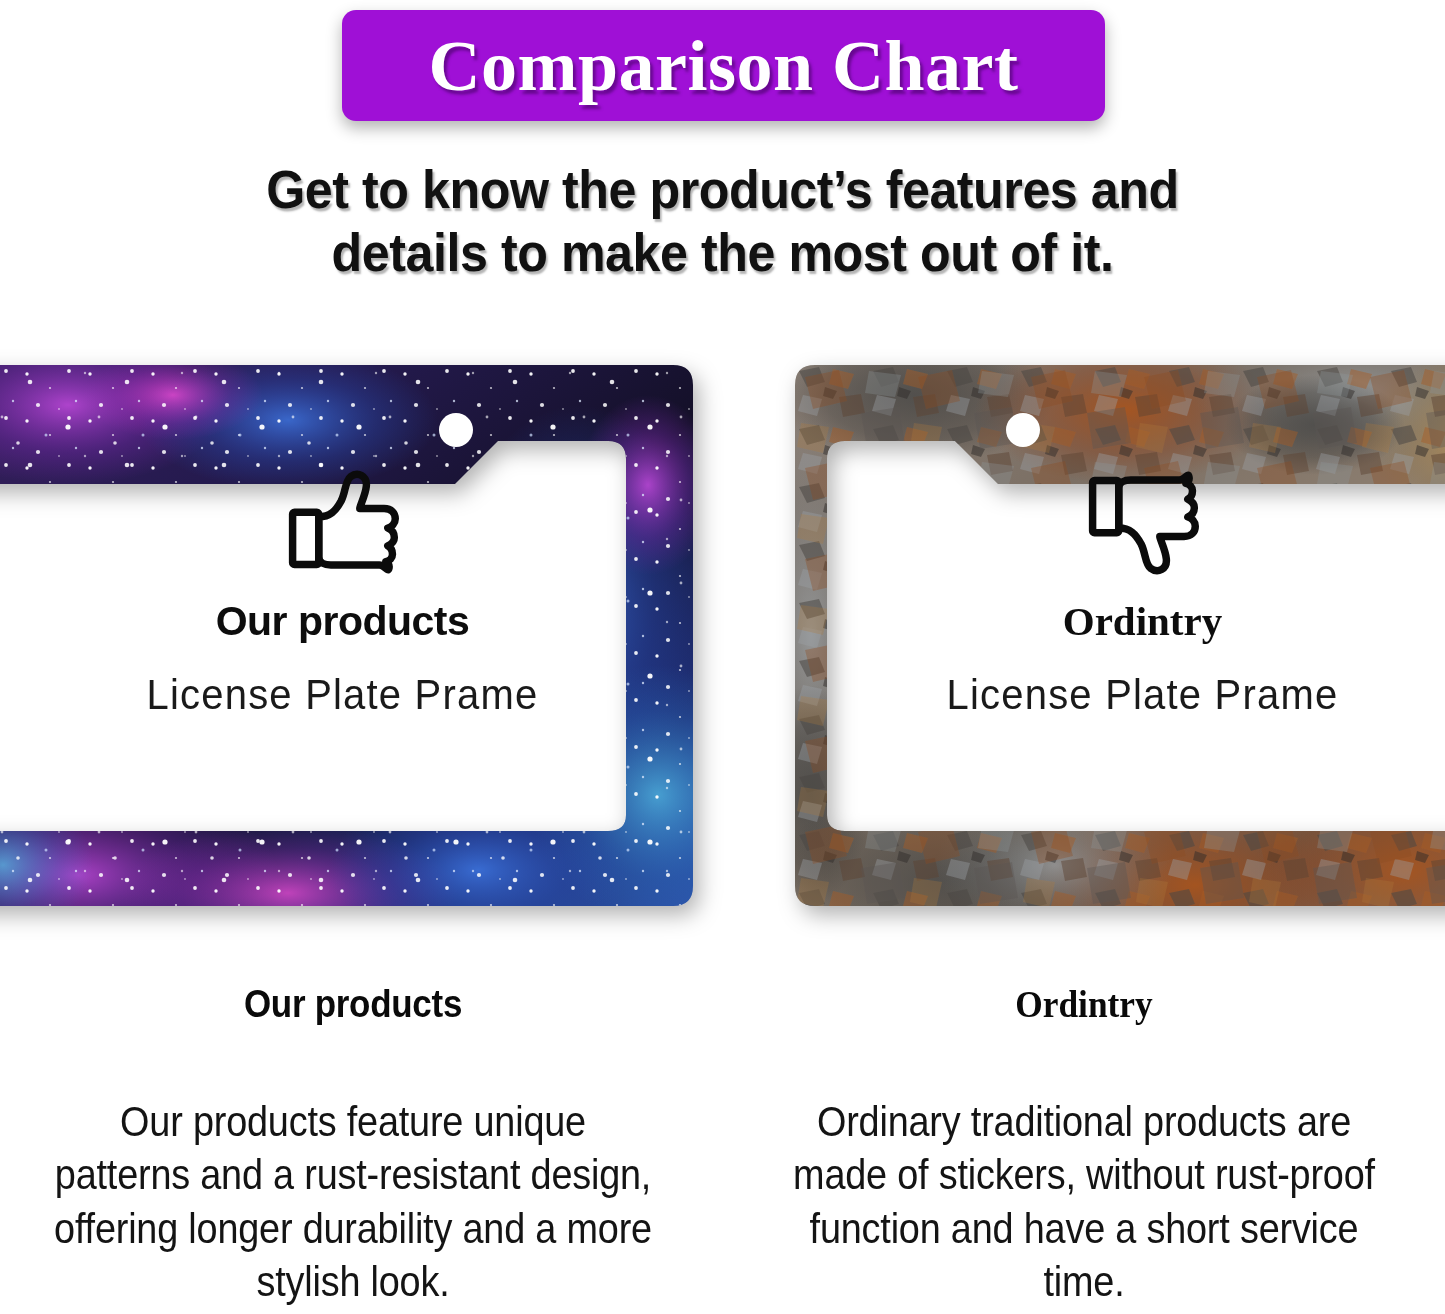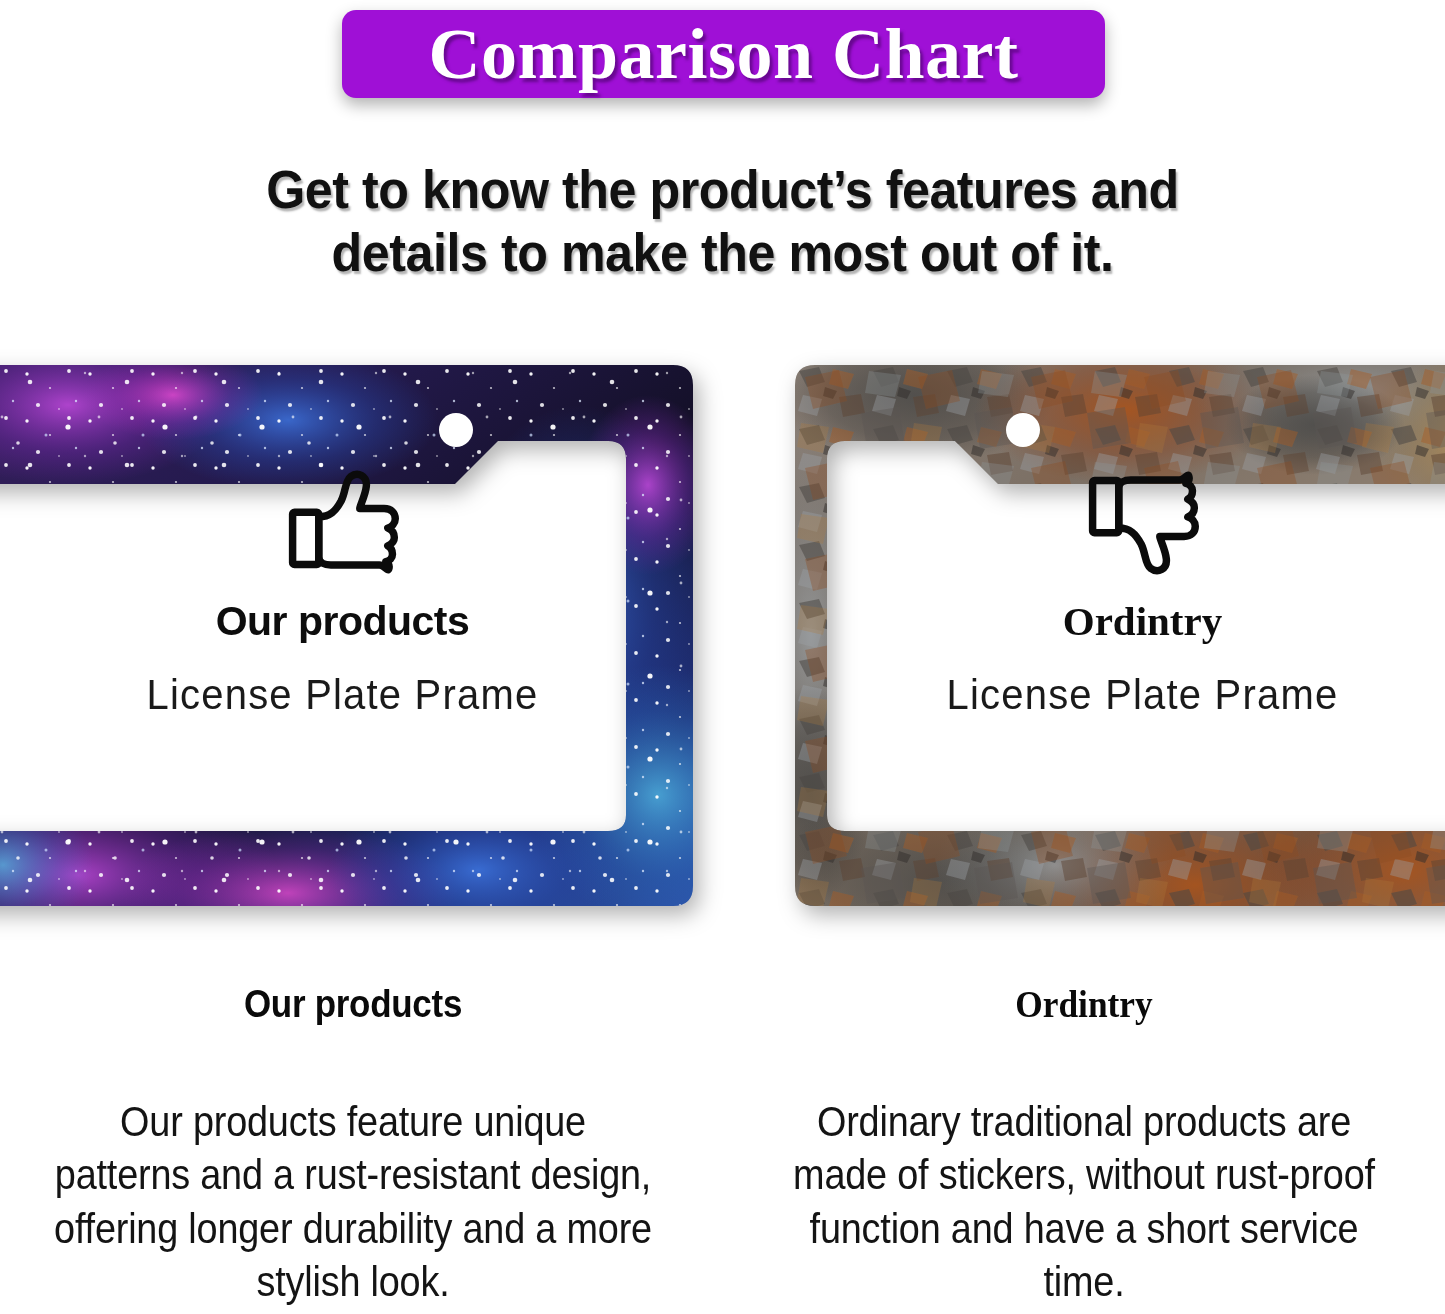--- a/index.html
+++ b/index.html
@@ -3,21 +3,21 @@
 <meta charset="utf-8">
 <style>
   html,body{margin:0;padding:0;}
   body{
     width:1445px;height:1314px;background:#ffffff;
     font-family:"Liberation Sans",sans-serif;
     overflow:hidden;position:relative;
   }
 
   
-  .banner-wrap{position:absolute;left:342px;top:10px;width:763px;height:88px;}
+  .banner-wrap{position:absolute;left:342px;top:10px;width:763px;height:111px;}
   .banner{
     width:100%;height:100%;
     background:#9f10d6;
     border-radius:14px;
     box-shadow:0 7px 16px rgba(0,0,0,.30);
     display:flex;align-items:center;justify-content:center;
   }
   .banner-text{
     font-family:"Liberation Serif",serif;
     font-weight:bold;

